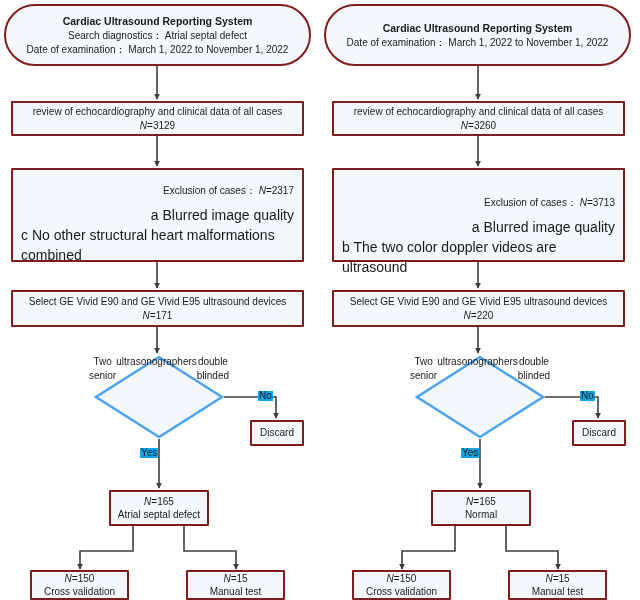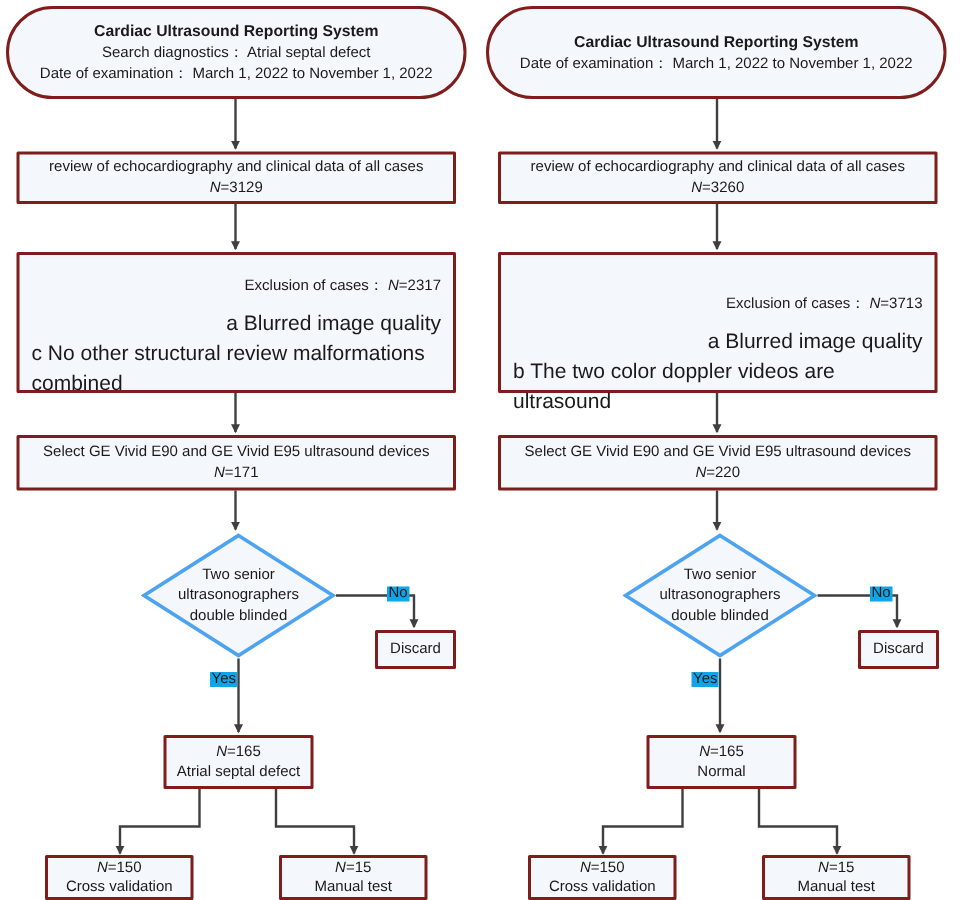--- a/index.html
+++ b/index.html
@@ -73,22 +73,22 @@
   .diamond .dshape {
     position: absolute;
     left: 0; top: 0;
     width: 130px; height: 84px;
   }
   .diamond .dlabel {
     position: absolute;
     left: 0; top: 0;
     width: 130px; height: 84px;
     display: flex;
-    flex-direction: column;
-    align-items: center;
+    flex-direction: row;
+    align-items: flex-start;
     justify-content: center;
     font-size: 10px;
     line-height: 1.35;
     text-align: center;
     color: #1a1a1a;
   }
   .edge-label {
     position: absolute;
     font-size: 10px;
     color: #1a1a1a;
@@ -149,21 +149,21 @@
       <span class="nvar">N</span><span>=3129</span>
     </div>
   </div>
 
   <div class="node rect excl" style="left:11px; top:168px; width:293px; height:94px;">
     <div class="excl-top">
       <span>Exclusion of cases：</span>
       <span class="nvar">N</span><span>=2317</span>
     </div>
     <div class="excl-item">a Blurred image quality</div>
-    <div class="excl-item">c No other structural review malformations combined</div>
+    <div class="excl-item">c No other structural heart malformations combined</div>
   </div>
 
   <div class="node rect" style="left:11px; top:290px; width:293px; height:37px;">
     <div>Select GE Vivid E90 and GE Vivid E95 ultrasound devices</div>
     <div>
       <span class="nvar">N</span><span>=171</span>
     </div>
   </div>
 
   <div class="diamond" style="left:94px; top:355px;">

